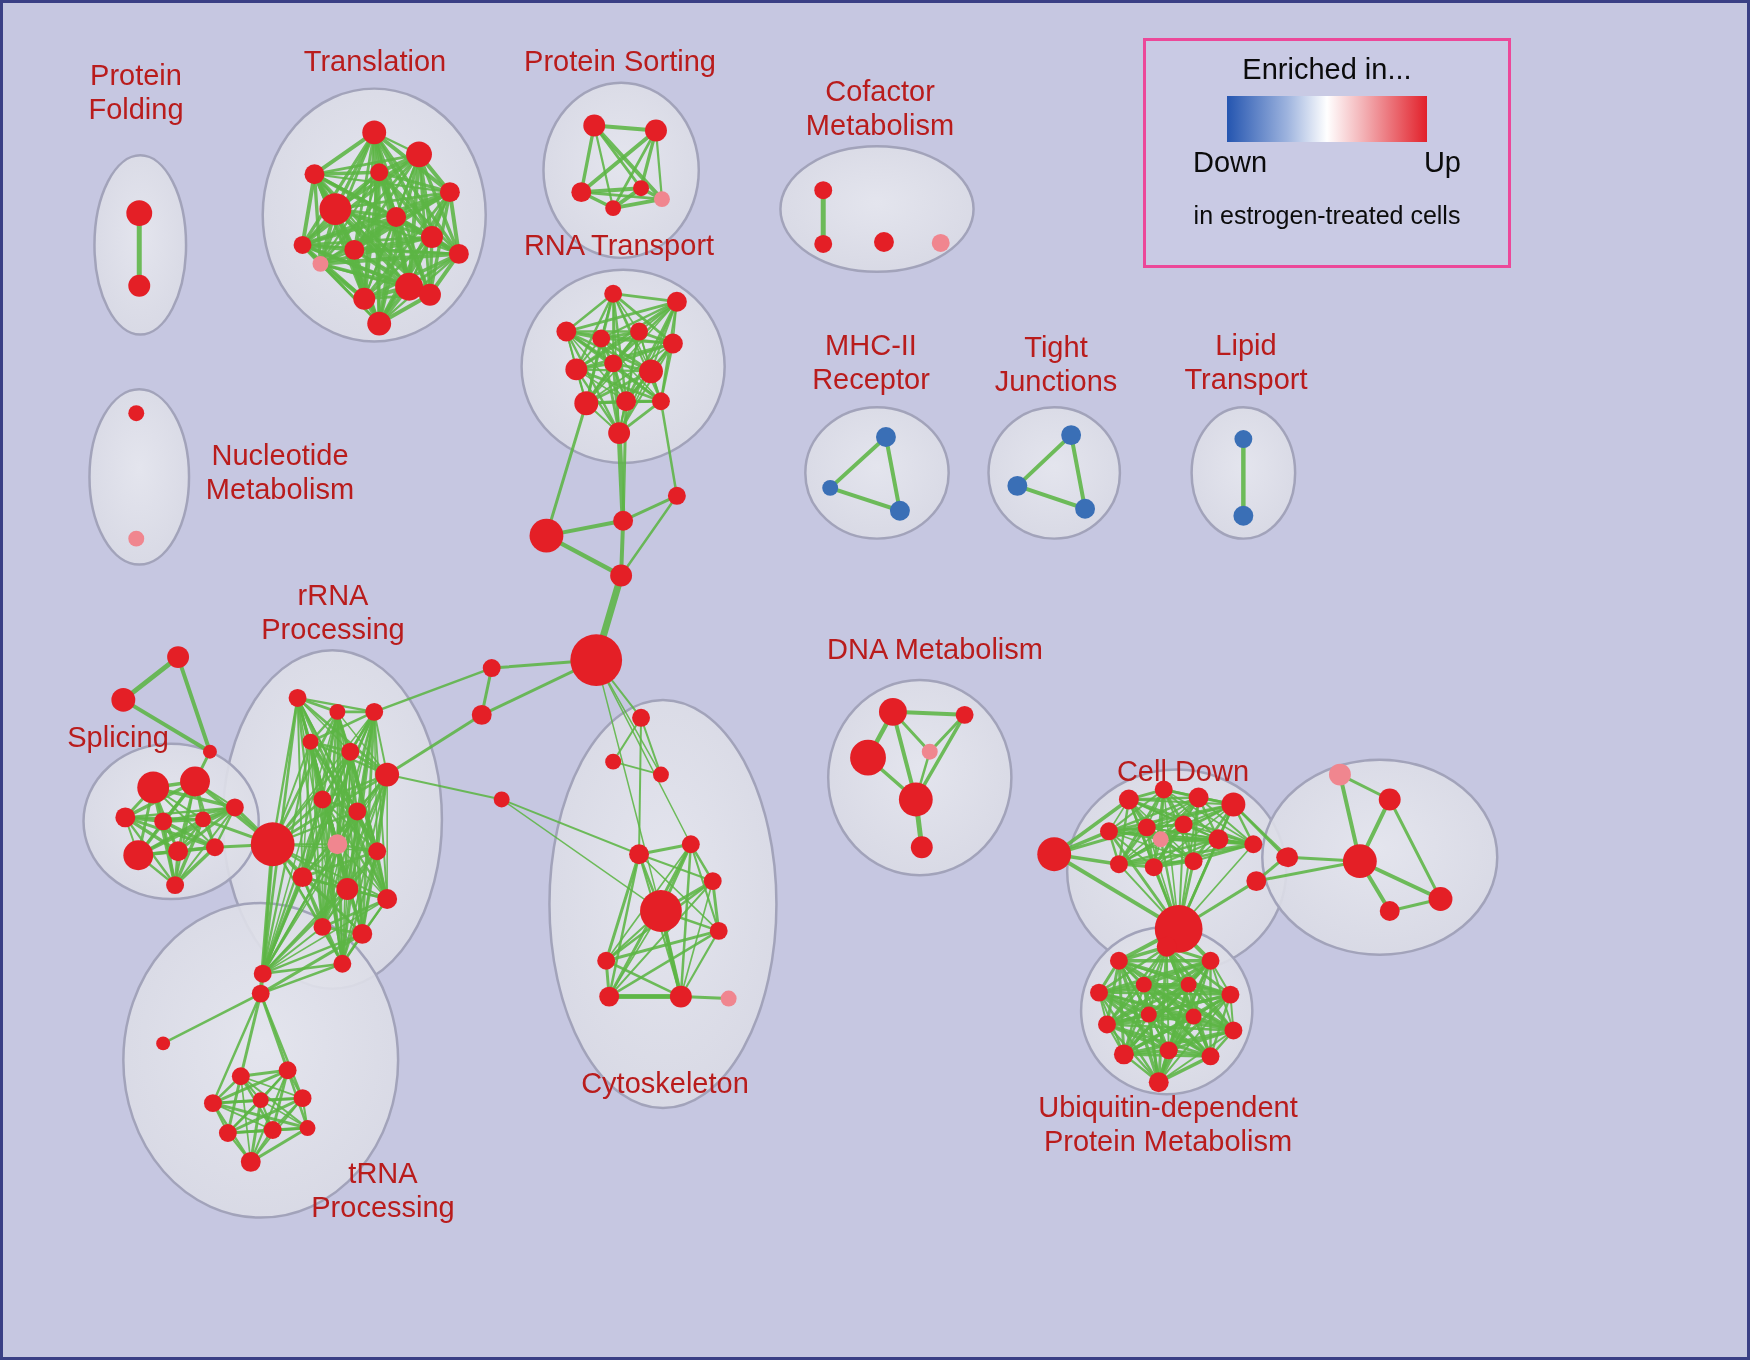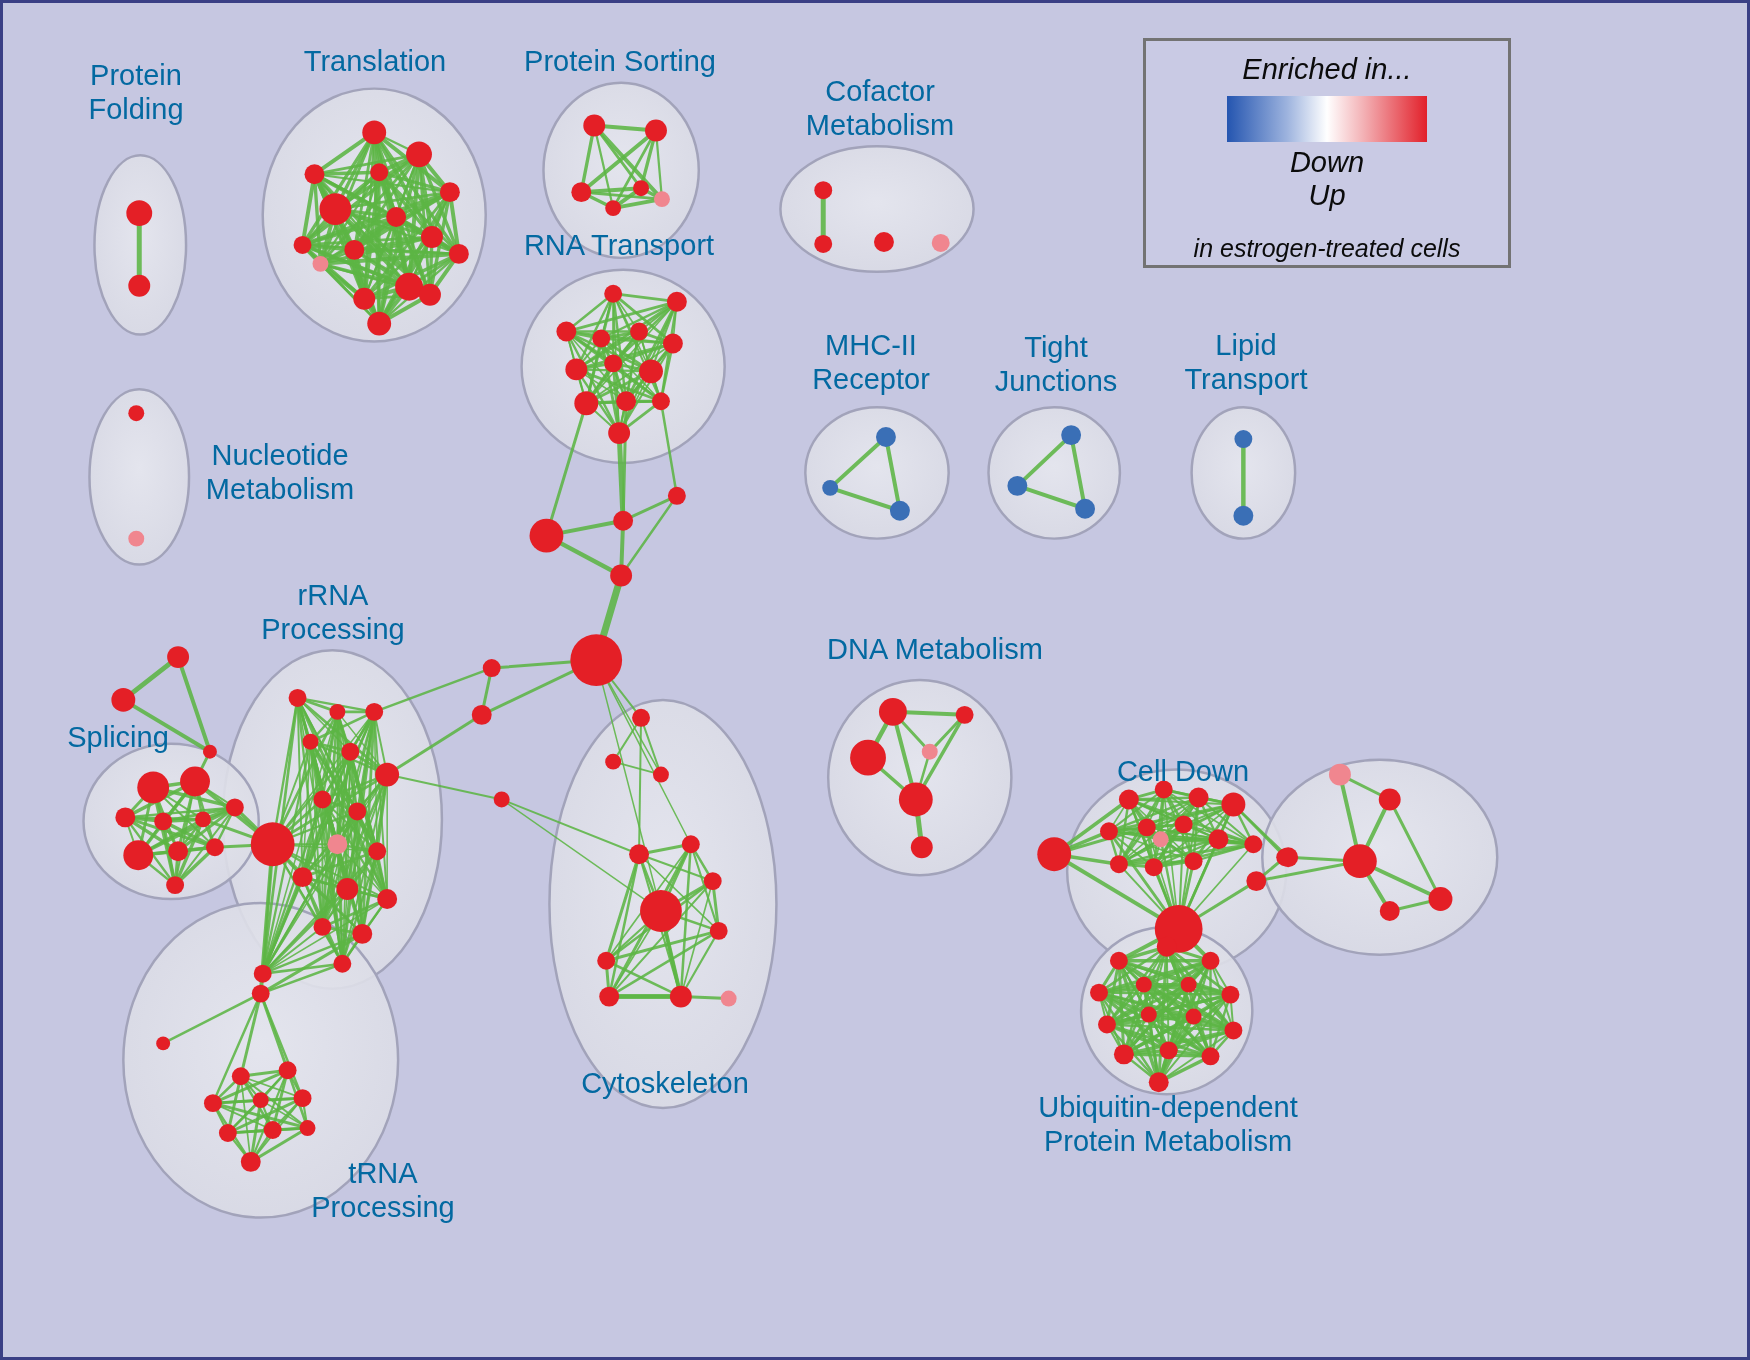--- a/index.html
+++ b/index.html
@@ -4,26 +4,26 @@
 <style>
   html,body{margin:0;padding:0;background:#9ea0bf;}
   .figure{position:relative;width:1750px;height:1360px;background:#c6c7e1;
     border:3px solid #3a3f85;box-sizing:border-box;overflow:hidden;
     font-family:"Liberation Sans",sans-serif;}
   #network-svg{position:absolute;left:0;top:0;width:100%;height:100%;}
   .cluster-ellipse{fill:url(#ellipseGrad);fill-opacity:.9;stroke:#a2a3ba;stroke-width:2.5;}
   .edge{stroke:#5cb544;stroke-opacity:.88;stroke-linecap:round;}
   .node{stroke:none;}
   .cluster-label{position:absolute;transform:translateX(-50%);text-align:center;
-    font-size:29px;line-height:1.16;color:#0369a1;white-space:pre-line;}
+    font-size:29px;line-height:1.16;color:#b91c1c;white-space:pre-line;}
   .legend{position:absolute;left:1140px;top:35px;width:368px;height:230px;
-    border:3px solid #737373;background:#c9cae4;box-sizing:border-box;text-align:center;color:#0b0b0b;font-style:italic;}
+    border:3px solid #ec4899;background:#c9cae4;box-sizing:border-box;text-align:center;color:#0b0b0b;}
   .legend-title{font-size:29px;margin-top:12px;}
   .gradient-bar{width:200px;height:46px;margin:10px auto 0;}
-  .du-row{display:flex;justify-content:space-between;width:268px;margin:4px auto 0;font-size:29px;flex-direction:column;}
+  .du-row{display:flex;justify-content:space-between;width:268px;margin:4px auto 0;font-size:29px;}
   .legend-sub{font-size:25px;line-height:1.3;margin-top:20px;}
 </style>
 </head>
 <body>
 
 <div class="figure">
 
   <svg id="network-svg" viewBox="0 0 1750 1360">
     <defs>
       <radialGradient id="ellipseGrad" cx="50%" cy="45%" r="75%">

